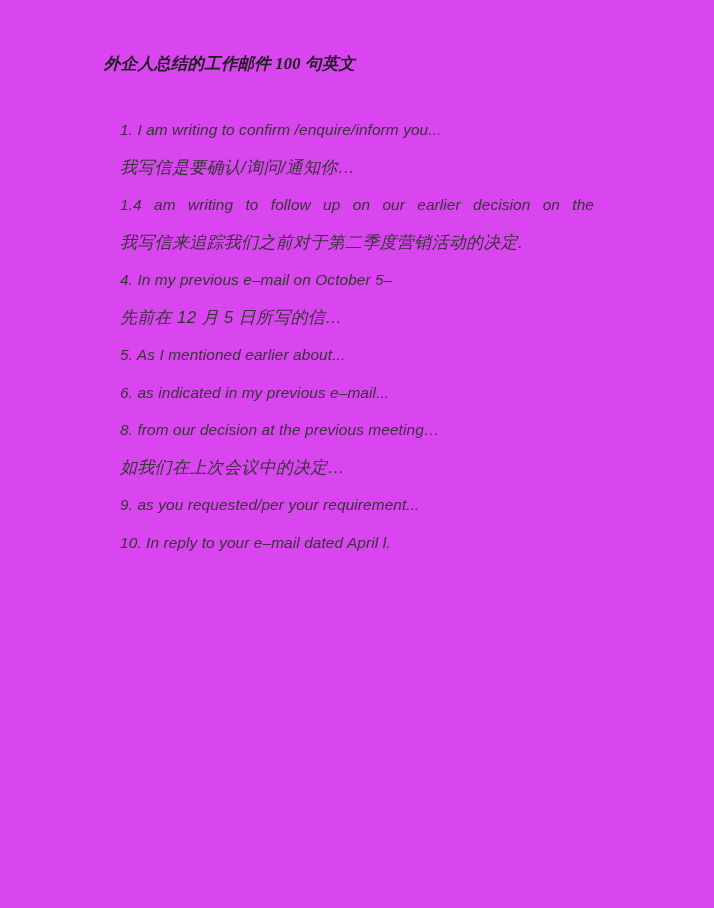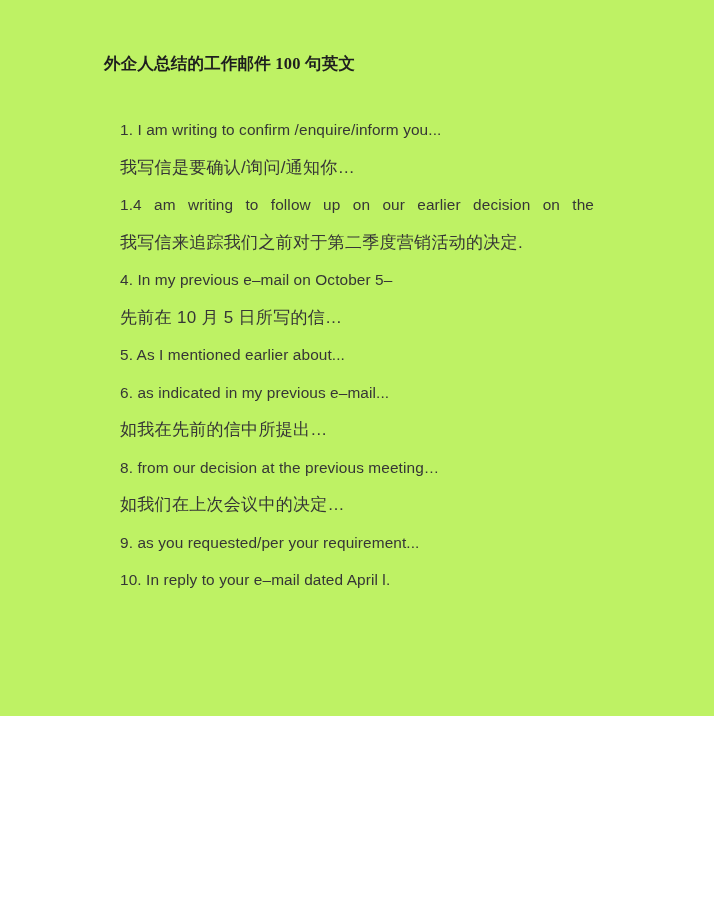--- a/index.html
+++ b/index.html
@@ -11,23 +11,24 @@
     width: 714px;
     height: 908px;
     overflow: hidden;
     font-family: "Liberation Sans", "DejaVu Sans", sans-serif;
     color: #333333;
     -webkit-font-smoothing: antialiased;
   }
   .page {
     position: relative;
     width: 714px;
-    height: 716px;
-    background: #bef264;
+    height: 908px;
+    background: #d946ef;
     box-sizing: border-box;
+    font-style: italic;
   }
   .content {
     position: absolute;
     left: 104px;
     top: 0;
     width: 506px;
   }
   .doc-title {
     font-family: "Liberation Serif", "DejaVu Serif", serif;
     font-weight: bold;
@@ -95,30 +96,29 @@
       <div class="entry">
         <div class="line en justify">
           <span class="jline1">1.4  am  writing  to  follow  up  on  our  earlier  decision  on  the</span>
         </div>
         <p class="line zh">我写信来追踪我们之前对于第二季度营销活动的决定.</p>
       </div>
 
 
       <div class="entry">
         <p class="line en">4. In my previous e–mail on October 5–</p>
-        <p class="line zh">先前在 10 月 5 日所写的信…</p>
+        <p class="line zh">先前在 12 月 5 日所写的信…</p>
       </div>
 
       <div class="entry">
         <p class="line en">5. As I mentioned earlier about...</p>
       </div>
 
       <div class="entry">
         <p class="line en">6. as indicated in my previous e–mail...</p>
-        <p class="line zh">如我在先前的信中所提出…</p>
       </div>
 
 
       <div class="entry">
         <p class="line en">8. from our decision at the previous meeting…</p>
         <p class="line zh">如我们在上次会议中的决定…</p>
       </div>
 
       <div class="entry">
         <p class="line en">9. as you requested/per your requirement...</p>

